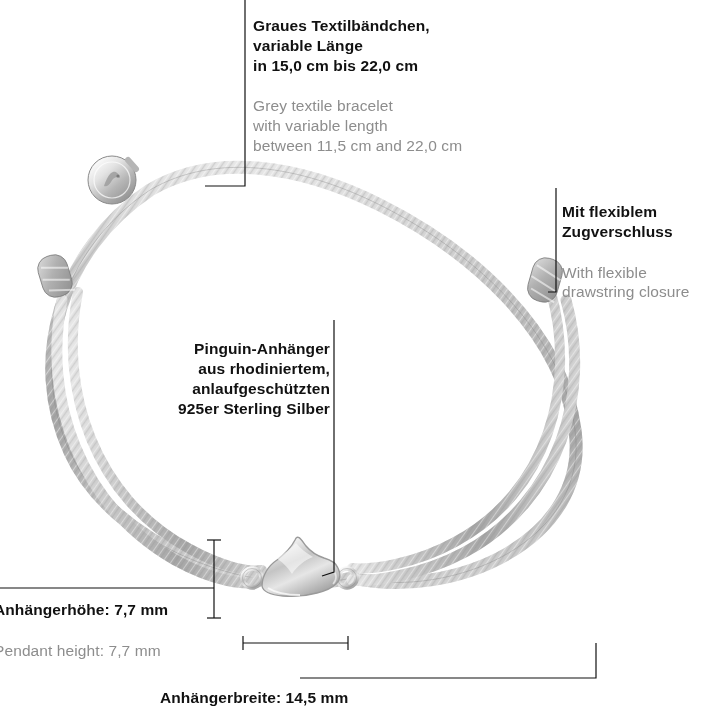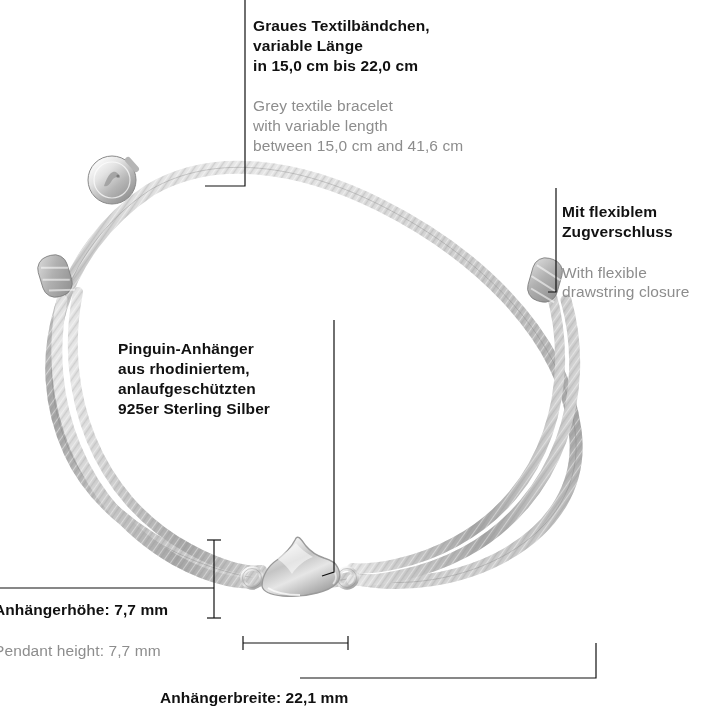--- a/index.html
+++ b/index.html
@@ -40,21 +40,21 @@
   }
   .ann .en {
     font-size: 15.5px;
     font-weight: 400;
     color: #8d8d8d;
     letter-spacing: 0.1px;
   }
   
   #ann-cord      { left: 253px; top: -4px;  width: 300px; text-align: left; }
   #ann-closure   { left: 562px; top: 182px; width: 170px; text-align: left; }
-  #ann-pendant   { left: 118px; top: 319px; width: 212px; text-align: left; }
+  #ann-pendant   { left: 118px; top: 319px; width: 212px; text-align: right; }
   #ann-height    { left: -6px;  top: 580px; width: 212px; text-align: left; }
   #ann-width     { left: 160px; top: 668px; width: 320px; text-align: left; }
 </style>
 </head>
 <body>
 
 <div id="stage">
 
   <svg class="layer" viewBox="0 0 720 708">
     <defs>
@@ -181,21 +181,21 @@
       <path d="M596,643 L596,678 L300,678"></path>
     </g>
   </svg>
 
   <div class="ann" id="ann-cord">
     <div class="de">Graues Textilbändchen,
 variable Länge
 in 15,0 cm bis 22,0 cm</div>
     <div class="en">Grey textile bracelet
 with variable length
-between 15,0 cm and 41,6 cm</div>
+between 11,5 cm and 22,0 cm</div>
   </div>
 
   <div class="ann" id="ann-closure">
     <div class="de">Mit flexiblem
 Zugverschluss</div>
     <div class="en">With flexible
 drawstring closure</div>
   </div>
 
   <div class="ann" id="ann-pendant">
@@ -204,17 +204,17 @@
 anlaufgeschützten
 925er Sterling Silber</div>
   </div>
 
   <div class="ann" id="ann-height">
     <div class="de">Anhängerhöhe: 7,7 mm</div>
     <div class="en">Pendant height: 7,7 mm</div>
   </div>
 
   <div class="ann" id="ann-width">
-    <div class="de">Anhängerbreite: 22,1 mm</div>
+    <div class="de">Anhängerbreite: 14,5 mm</div>
     
   </div>
 
 </div>
 
 </body></html>

